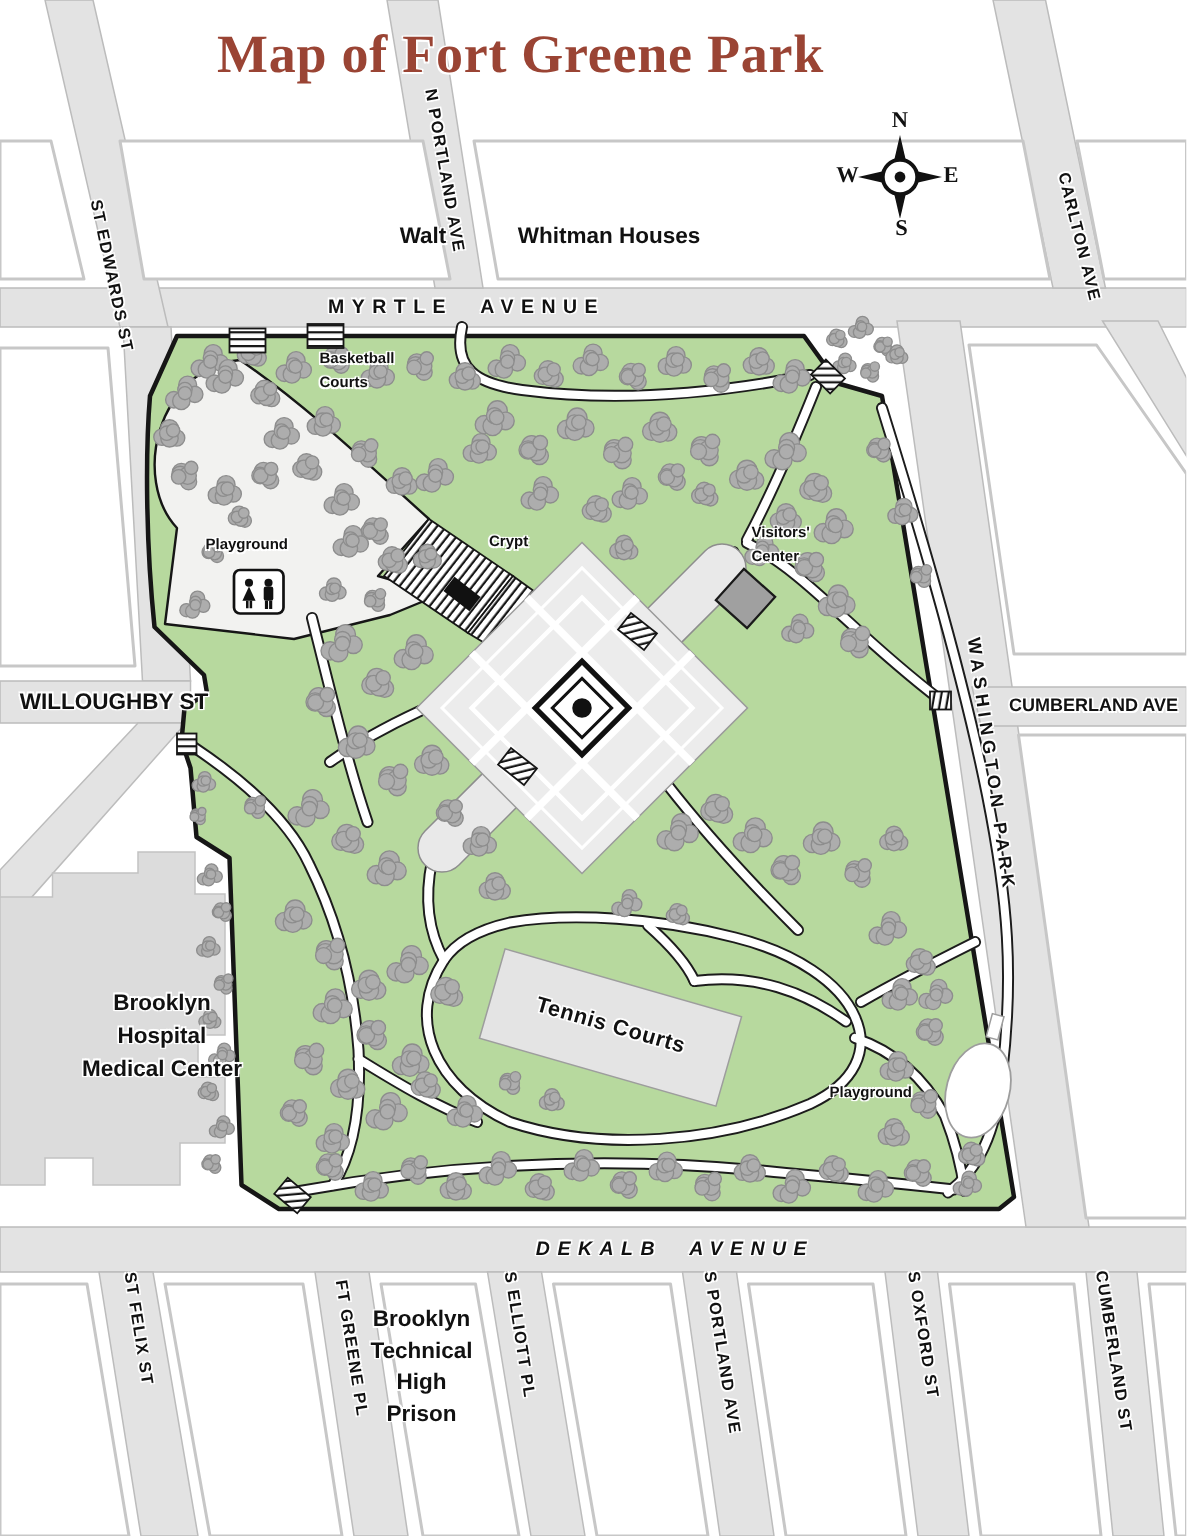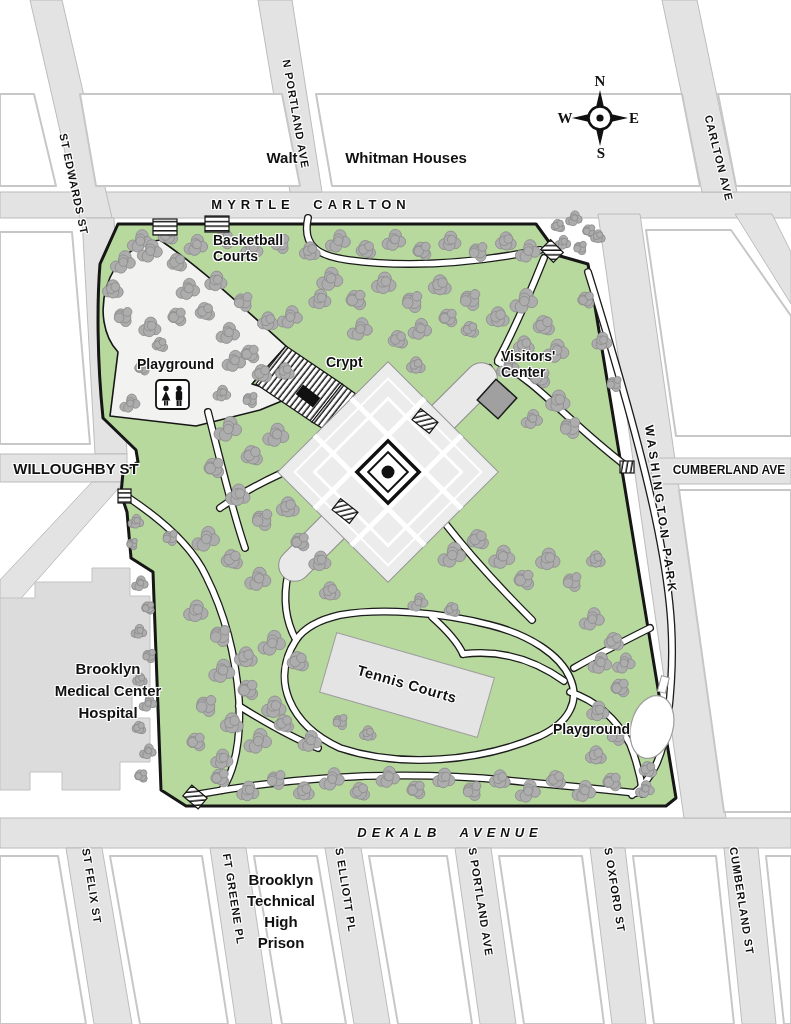--- a/index.html
+++ b/index.html
@@ -20,21 +20,21 @@
   
   .lbl{position:absolute;font-weight:bold;color:#111;white-space:nowrap;
        transform:translate(-50%,-50%);
        text-shadow:0 0 2px #fff,0 0 2px #fff,1px 1px 0 #fff,-1px -1px 0 #fff,1px -1px 0 #fff,-1px 1px 0 #fff;}
   .lbl-left{transform:none;}
   .title{font-family:"Liberation Serif",serif;font-size:36px;font-weight:bold;
          color:var(--title);letter-spacing:.5px;}
   .avenue{font-size:13px;letter-spacing:5px;word-spacing:10px;}
   .street{font-size:11px;letter-spacing:1px;}
   .wide{letter-spacing:3.5px;font-size:12px;}
-  .place{font-size:14px;line-height:16px;}
+  .place{font-size:10px;line-height:16px;}
   .place3{font-size:14px;line-height:15px;}
   .big3{font-size:15px;line-height:22px;text-align:center;width:162px;}
   .school{font-size:15px;line-height:21px;text-align:center;width:140px;}
   .compassL{font-family:"Liberation Serif",serif;font-size:15px;}
 </style>
 </head>
 <body>
 
 <div id="stage">
 
@@ -1376,30 +1376,31 @@
   <g>
     <polygon points="600,90 606,116 594,116" fill="#111"></polygon>
     <polygon points="600,146 606,120 594,120" fill="#111"></polygon>
     <polygon points="572,118 598,112 598,124" fill="#111"></polygon>
     <polygon points="628,118 602,112 602,124" fill="#111"></polygon>
     <circle cx="600" cy="118" r="11.5" fill="#fff" stroke="#111" stroke-width="2.6"></circle>
     <circle cx="600" cy="118" r="3.6" fill="#111"></circle>
   </g>
 </svg>
 
+<div class="lbl title" style="left:347px;top:36px;">Map of Fort Greene Park</div>
 
 <div class="lbl compassL" style="left:600px;top:81px;">N</div>
 <div class="lbl compassL" style="left:634px;top:118px;">E</div>
 <div class="lbl compassL" style="left:601px;top:153px;">S</div>
 <div class="lbl compassL" style="left:565px;top:118px;">W</div>
 
 <div class="lbl place" style="left:282px;top:158px;font-size:15px;">Walt</div>
 <div class="lbl place" style="left:406px;top:158px;font-size:15px;">Whitman Houses</div>
 
-<div class="lbl avenue" style="left:311px;top:204px;">MYRTLE CARLTON</div>
+<div class="lbl avenue" style="left:311px;top:204px;">MYRTLE AVENUE</div>
 <div class="lbl avenue" style="left:450px;top:832px;font-style:italic;">DEKALB AVENUE</div>
 
 <div class="lbl street" style="left:74px;top:184px;transform:translate(-50%,-50%) rotate(78deg);">ST EDWARDS ST</div>
 <div class="lbl street" style="left:296px;top:114px;transform:translate(-50%,-50%) rotate(80deg);">N PORTLAND AVE</div>
 <div class="lbl street" style="left:719px;top:158px;transform:translate(-50%,-50%) rotate(76deg);">CARLTON AVE</div>
 <div class="lbl wide" style="left:661px;top:510px;transform:translate(-50%,-50%) rotate(82deg);">WASHINGTON PARK</div>
 <div class="lbl" style="left:61px;top:468px;font-size:15px;margin-left:15px;">WILLOUGHBY ST</div>
 <div class="lbl" style="left:729px;top:470px;font-size:12px;">CUMBERLAND AVE</div>
 
 <div class="lbl street" style="left:92px;top:886px;transform:translate(-50%,-50%) rotate(81deg);">ST FELIX ST</div>
@@ -1416,22 +1417,22 @@
 <div class="lbl lbl-left place" style="left:137px;top:356px;">Playground</div>
 <div class="lbl lbl-left place" style="left:326px;top:354px;">Crypt</div>
 <div class="lbl lbl-left place" style="left:501px;top:348px;">
   <div>Visitors'</div>
   <div>Center</div>
 </div>
 <div class="lbl" style="left:407px;top:684px;font-size:14.5px;letter-spacing:.5px;transform:translate(-50%,-50%) rotate(16deg);">Tennis Courts</div>
 <div class="lbl lbl-left place" style="left:553px;top:721px;">Playground</div>
 <div class="lbl lbl-left big3" style="left:27px;top:658px;">
   <div>Brooklyn</div>
+  <div>Hospital</div>
   <div>Medical Center</div>
-  <div>Hospital</div>
 </div>
 <div class="lbl lbl-left school" style="left:211px;top:869px;">
   <div>Brooklyn</div>
   <div>Technical</div>
   <div>High</div>
   <div>Prison</div>
 </div>
 
 </div>
 

